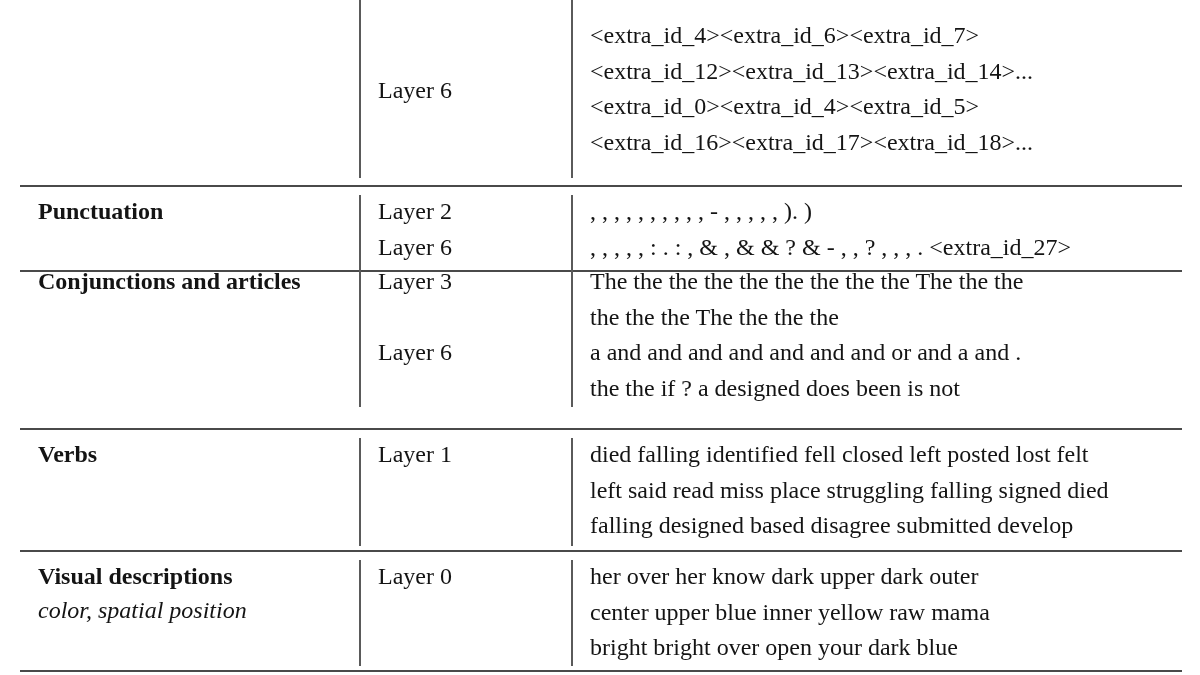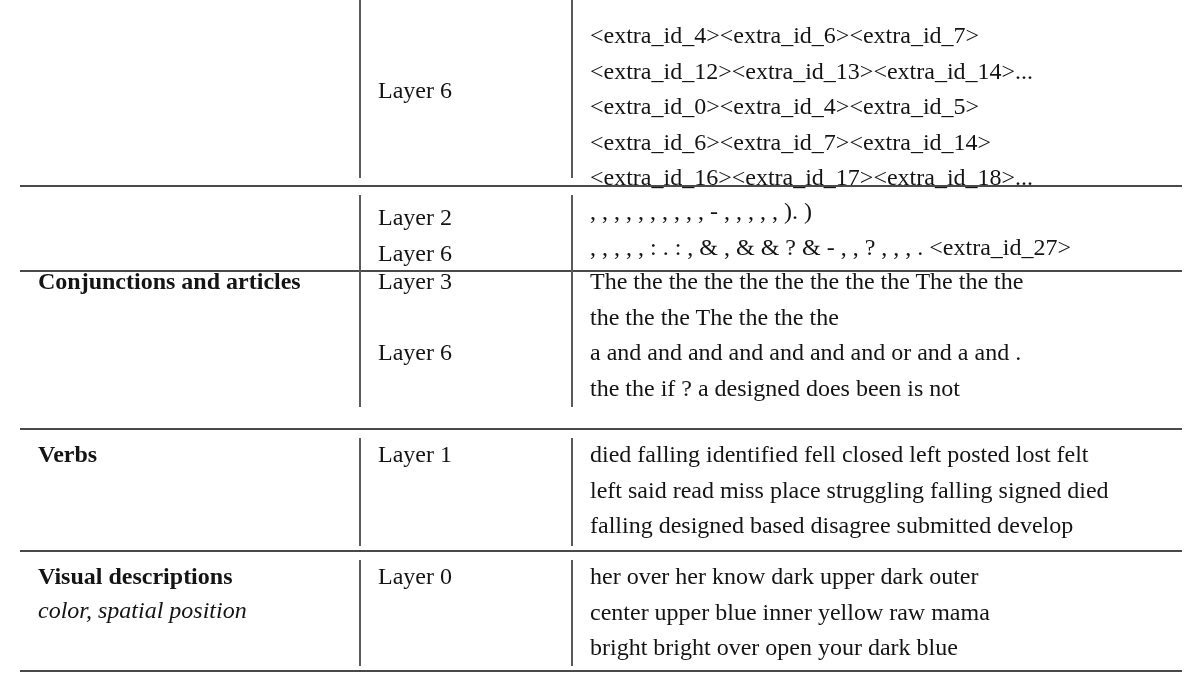--- a/index.html
+++ b/index.html
@@ -62,31 +62,33 @@
   <div class="section" style="top:0;height:185px;">
     <div class="vbar c1" style="top:0;height:178px;"></div>
     <div class="vbar c2" style="top:0;height:178px;"></div>
     <div class="cell layer" style="top:73px;">
       <span class="line">Layer 6</span>
     </div>
     <div class="cell tokens" style="top:18px;">
       <span class="line">&lt;extra_id_4&gt;&lt;extra_id_6&gt;&lt;extra_id_7&gt;</span>
       <span class="line">&lt;extra_id_12&gt;&lt;extra_id_13&gt;&lt;extra_id_14&gt;...</span>
       <span class="line">&lt;extra_id_0&gt;&lt;extra_id_4&gt;&lt;extra_id_5&gt;</span>
-      <span class="line">&lt;extra_id_6&gt;&lt;extra_id_7&gt;&lt;extra_id_14&gt;</span>
       <span class="line">&lt;extra_id_16&gt;&lt;extra_id_17&gt;&lt;extra_id_18&gt;...</span>
     </div>
   </div>
 
   <div class="hrule" style="top:185px;"></div>
 
   <div class="section" style="top:187px;height:83px;">
     <div class="vbar c1" style="top:8px;height:71px;"></div>
     <div class="vbar c2" style="top:8px;height:71px;"></div>
-    <div class="cell layer" style="top:13px;">
+    <div class="cell cat" style="top:7px;">
+      <span class="line title">Punctuation</span>
+    </div>
+    <div class="cell layer" style="top:7px;">
       <span class="line">Layer 2</span>
       <span class="line">Layer 6</span>
     </div>
     <div class="cell tokens" style="top:7px;">
       <span class="line">, , , , , , , , , , - , , , , , ). )</span>
       <span class="line">, , , , , : . : , &amp; , &amp; &amp; ? &amp; - , , ? , , , . &lt;extra_id_27&gt;</span>
     </div>
   </div>
 
   <div class="hrule" style="top:270px;"></div>

